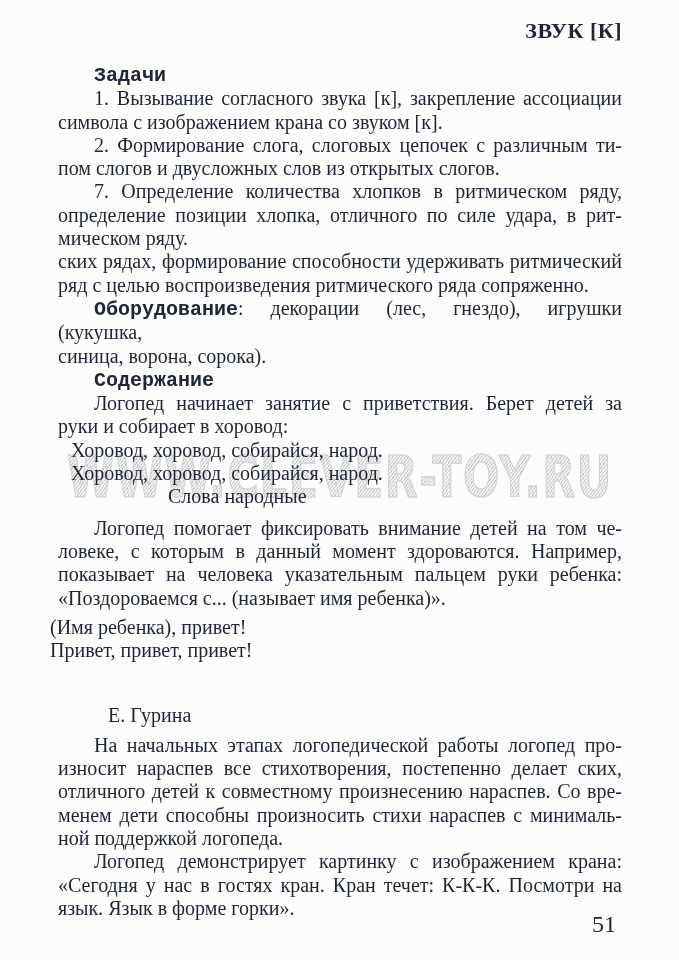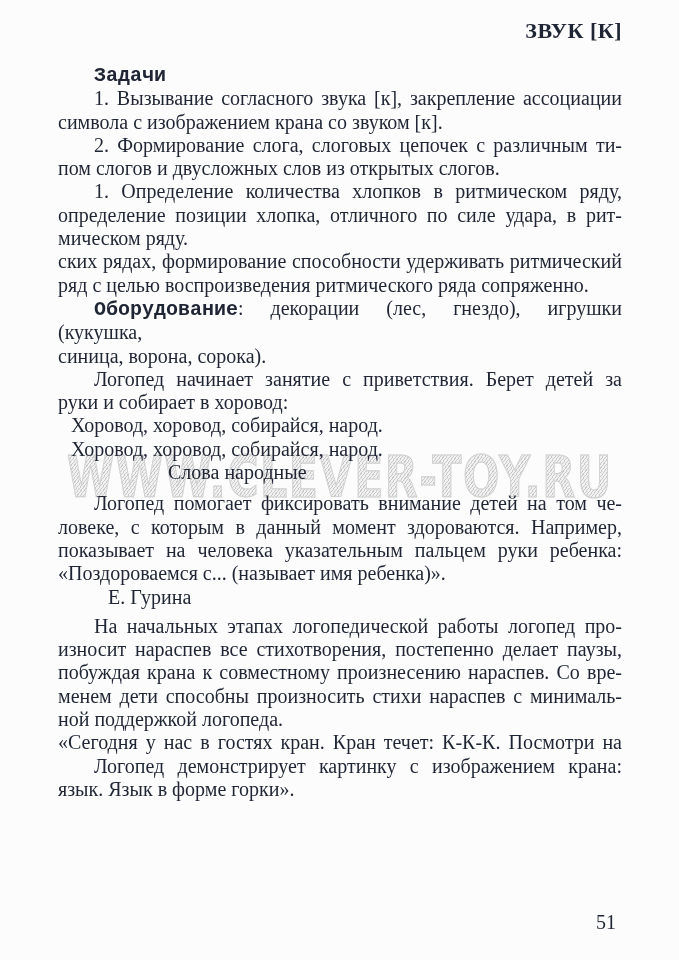--- a/index.html
+++ b/index.html
@@ -51,28 +51,28 @@
   }
   .indent { text-indent: 36px; }
   .just { text-align: justify; text-align-last: justify; }
   .heading .line { font-weight: bold; }
   .verse .line, .attribution .line { text-align: left; }
   .block-8  .line { transform: translateX(13px); }
   .block-9  { margin-bottom: 8px; }
   .block-9  .line { transform: translateX(110px); }
   .block-11 { margin-top: 6px; }
   .block-11 .line { transform: translateX(-8px); }
-  .block-12 { margin-bottom: 6px; }
+  .block-12 { margin-bottom: 6px; margin-top: 42px; }
   .block-12 .line { transform: translateX(50px); }
   .bold { font-weight: bold; font-family: Liberation Mono, monospace; }
   .ital { }
   .page-number {
     position: absolute;
     top: 911px; right: 63px;
-    font-size: 20px;
+    font-size: 24px;
     z-index: 1;
   }
 </style>
 </head>
 <body>
 
 <div class="page">
   <div class="watermark">WWW.CLEVER-TOY.RU</div>
   <div class="content">
     <h1 class="title">ЗВУК [К]</h1>
@@ -82,60 +82,67 @@
         </div>
         <div class="block para block-1">
           <div class="line indent just"><span>1. Вызывание согласного звука [к], закрепление ассоциации</span></div>
           <div class="line"><span>символа с изображением крана со звуком [к].</span></div>
         </div>
         <div class="block para block-2">
           <div class="line indent just"><span>2. Формирование слога, слоговых цепочек с различным ти-</span></div>
           <div class="line"><span>пом слогов и двусложных слов из открытых слогов.</span></div>
         </div>
         <div class="block para block-3">
-          <div class="line indent just"><span>1. Определение количества хлопков в ритмическом ряду,</span></div>
+          <div class="line indent just"><span>7. Определение количества хлопков в ритмическом ряду,</span></div>
           <div class="line just"><span>определение позиции хлопка, отличного по силе удара, в рит-</span></div>
           <div class="line"><span>мическом ряду.</span></div>
         </div>
         <div class="block para block-4">
           <div class="line just"><span>ских рядах, формирование способности удерживать ритмический</span></div>
           <div class="line"><span>ряд с целью воспроизведения ритмического ряда сопряженно.</span></div>
         </div>
         <div class="block para block-5">
           <div class="line indent just"><span class="bold">Оборудование</span><span>: декорации (лес, гнездо), игрушки (кукушка,</span></div>
           <div class="line"><span>синица, ворона, сорока).</span></div>
+        </div>
+        <div class="block heading block-6">
+          <div class="line indent"><span class="bold">Содержание</span></div>
         </div>
         <div class="block para block-7">
           <div class="line indent just"><span>Логопед начинает занятие с приветствия. Берет детей за</span></div>
           <div class="line"><span>руки и собирает в хоровод:</span></div>
         </div>
         <div class="block verse block-8">
           <div class="line"><span>Хоровод, хоровод, собирайся, народ.</span></div>
           <div class="line"><span>Хоровод, хоровод, собирайся, народ.</span></div>
         </div>
         <div class="block attribution block-9">
           <div class="line"><span class="ital">Слова народные</span></div>
         </div>
         <div class="block para block-10">
           <div class="line indent just"><span>Логопед помогает фиксировать внимание детей на том че-</span></div>
           <div class="line just"><span>ловеке, с которым в данный момент здороваются. Например,</span></div>
           <div class="line just"><span>показывает на человека указательным пальцем руки ребенка:</span></div>
           <div class="line"><span>«Поздороваемся с... </span><span class="ital">(называет имя ребенка)</span><span>».</span></div>
         </div>
+        <div class="block verse block-11">
+          <div class="line"><span class="ital">(Имя ребенка)</span><span>, привет!</span></div>
+          <div class="line"><span>Привет, привет, привет!</span></div>
+        </div>
         <div class="block attribution block-12">
           <div class="line"><span class="ital">Е. Гурина</span></div>
         </div>
         <div class="block para block-13">
           <div class="line indent just"><span>На начальных этапах логопедической работы логопед про-</span></div>
-          <div class="line just"><span>износит нараспев все стихотворения, постепенно делает паузы,</span></div>
-          <div class="line just"><span>побуждая крана к совместному произнесению нараспев. Со вре-</span></div>
+          <div class="line just"><span>износит нараспев все стихотворения, постепенно делает ских,</span></div>
+          <div class="line just"><span>отличного детей к совместному произнесению нараспев. Со вре-</span></div>
           <div class="line just"><span>менем дети способны произносить стихи нараспев с минималь-</span></div>
           <div class="line"><span>ной поддержкой логопеда.</span></div>
         </div>
         <div class="block para block-14">
+          <div class="line indent just"><span>Логопед демонстрирует картинку с изображением крана:</span></div>
           <div class="line just"><span>«Сегодня у нас в гостях кран. Кран течет: К-К-К. Посмотри на</span></div>
-          <div class="line indent just"><span>Логопед демонстрирует картинку с изображением крана:</span></div>
           <div class="line"><span>язык. Язык в форме горки».</span></div>
         </div>
       </div>
   </div>
   <div class="page-number">51</div>
 </div>
 
 </body></html>

